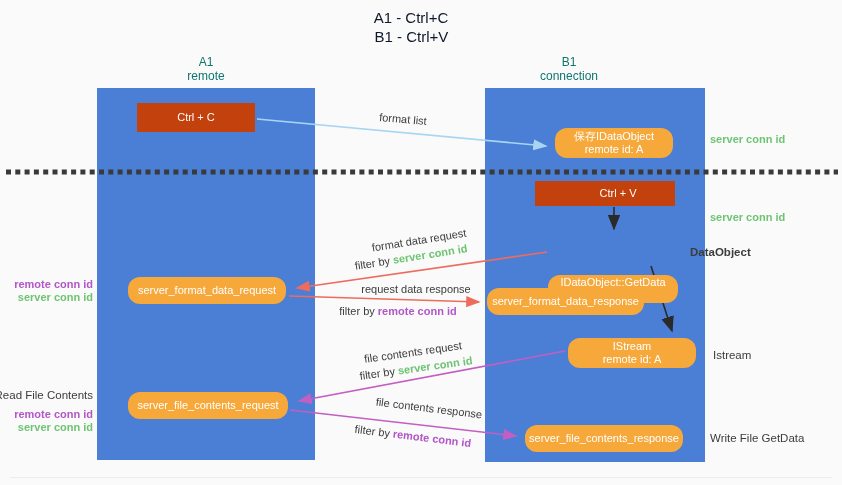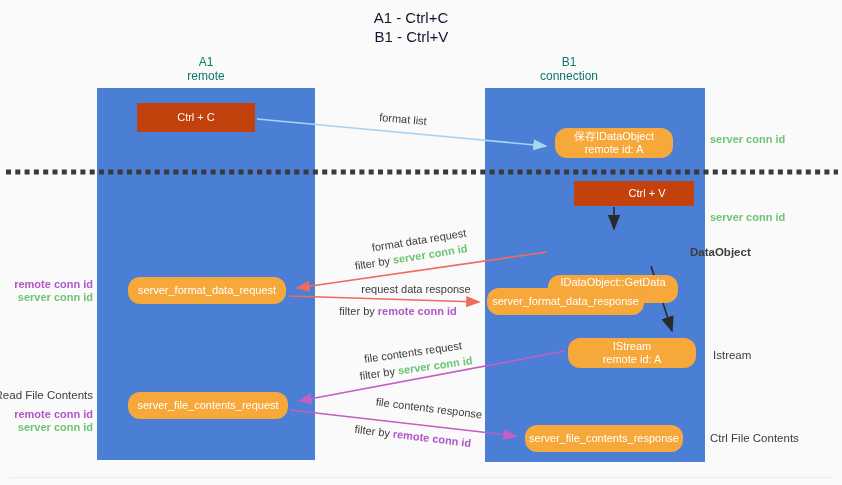--- a/index.html
+++ b/index.html
@@ -13,21 +13,21 @@
 
   #arrow-layer { position:absolute; left:0; top:0; z-index:3; }
 
   .node { position:absolute; z-index:4; display:flex; flex-direction:column; align-items:center; justify-content:center;
           color:#fff; font-size:11px; line-height:13px; text-align:center; }
   .node-green  { background:#c2410c; }
   .node-orange { background:#f6a83b;border-radius:12px; }
 
   #node-ctrl-c   { left:137px; top:103px; width:118px; height:29px; }
   #node-save-obj { left:555px; top:128px; width:118px; height:30px; }
-  #node-ctrl-v   { left:574px; top:181px; width:120px; height:25px;padding-left:26px; }
+  #node-ctrl-v   { left:535px; top:181px; width:140px; height:25px;padding-left:26px; }
   #node-getdata  { left:548px; top:237px; width:130px; height:28px;margin-top:38px; }
   #node-fmt-req  { left:128px; top:277px; width:158px; height:27px; }
   #node-fmt-resp { left:487px; top:288px; width:157px; height:27px; }
   #node-istream  { left:568px; top:338px; width:128px; height:30px; }
   #node-file-req  { left:128px; top:392px; width:160px; height:27px; }
   #node-file-resp { left:525px; top:425px; width:158px; height:27px; }
 
   .title { position:absolute; left:411px; top:8px; transform:translateX(-50%); z-index:5;
            font-size:15px; line-height:19px; color:#0f172a; text-align:right; white-space:nowrap; }
   .lane-header { position:absolute; z-index:5; font-size:12px; line-height:14px; color:#0f766e; text-align:center; white-space:nowrap; }
@@ -169,15 +169,15 @@
   <div class="side-note side-right-align" style="right:749px; top:389px;">
     <div class="note-dark" style="margin-bottom:6px;">Read File Contents</div>
     <div class="purple-key">remote conn id</div>
     <div class="green-key">server conn id</div>
   </div>
 
   <div class="side-note green-key" style="left:710px; top:133px;">server conn id</div>
   <div class="side-note green-key" style="left:710px; top:211px;">server conn id</div>
   <div class="side-note note-dark" style="left:690px; top:246px;font-weight:bold;">DataObject</div>
   <div class="side-note note-dark" style="left:713px; top:349px;">Istream</div>
-  <div class="side-note note-dark" style="left:710px; top:432px;">Ctrl File Contents</div>
+  <div class="side-note note-dark" style="left:710px; top:432px;">Write File GetData</div>
 
 </div>
 
 </body></html>

